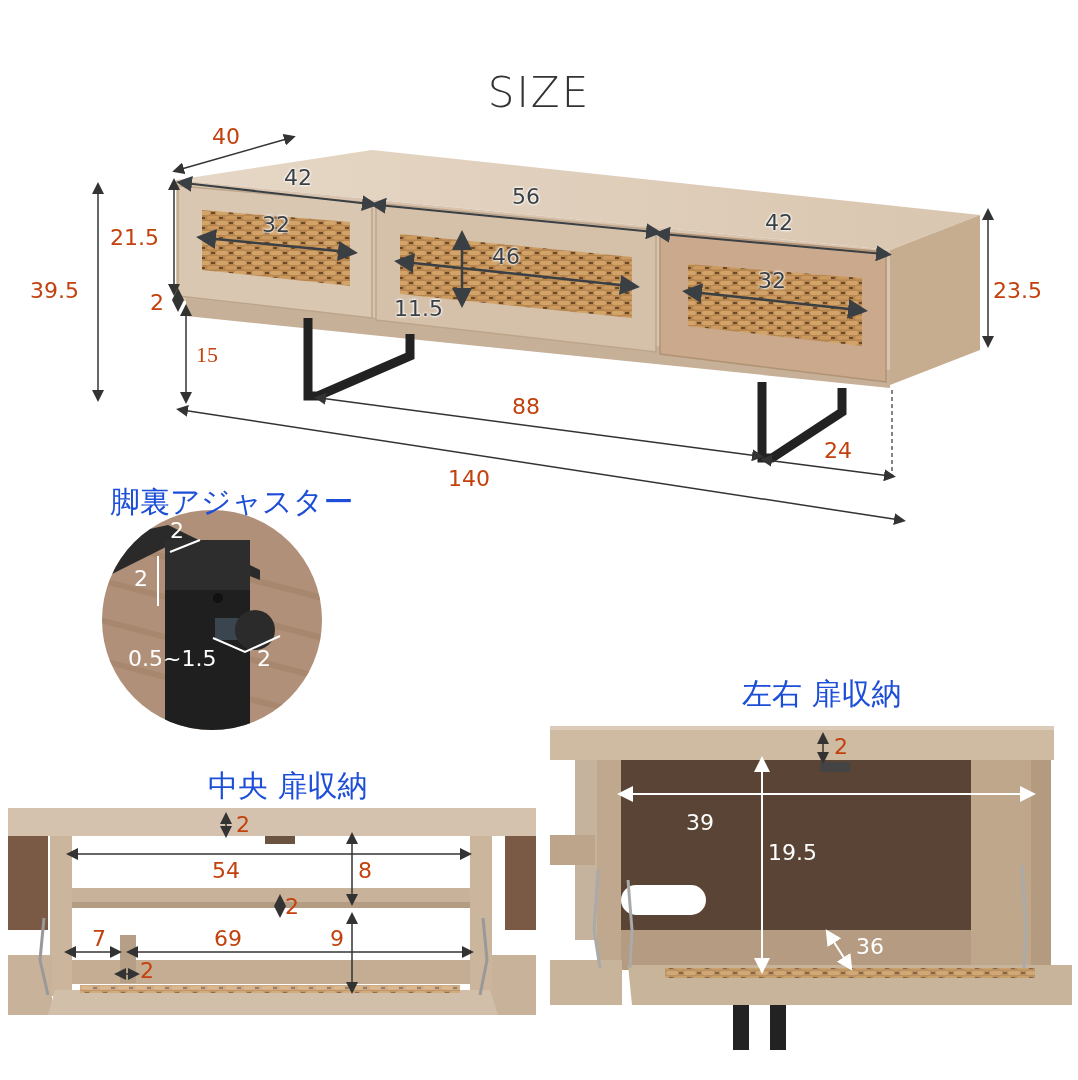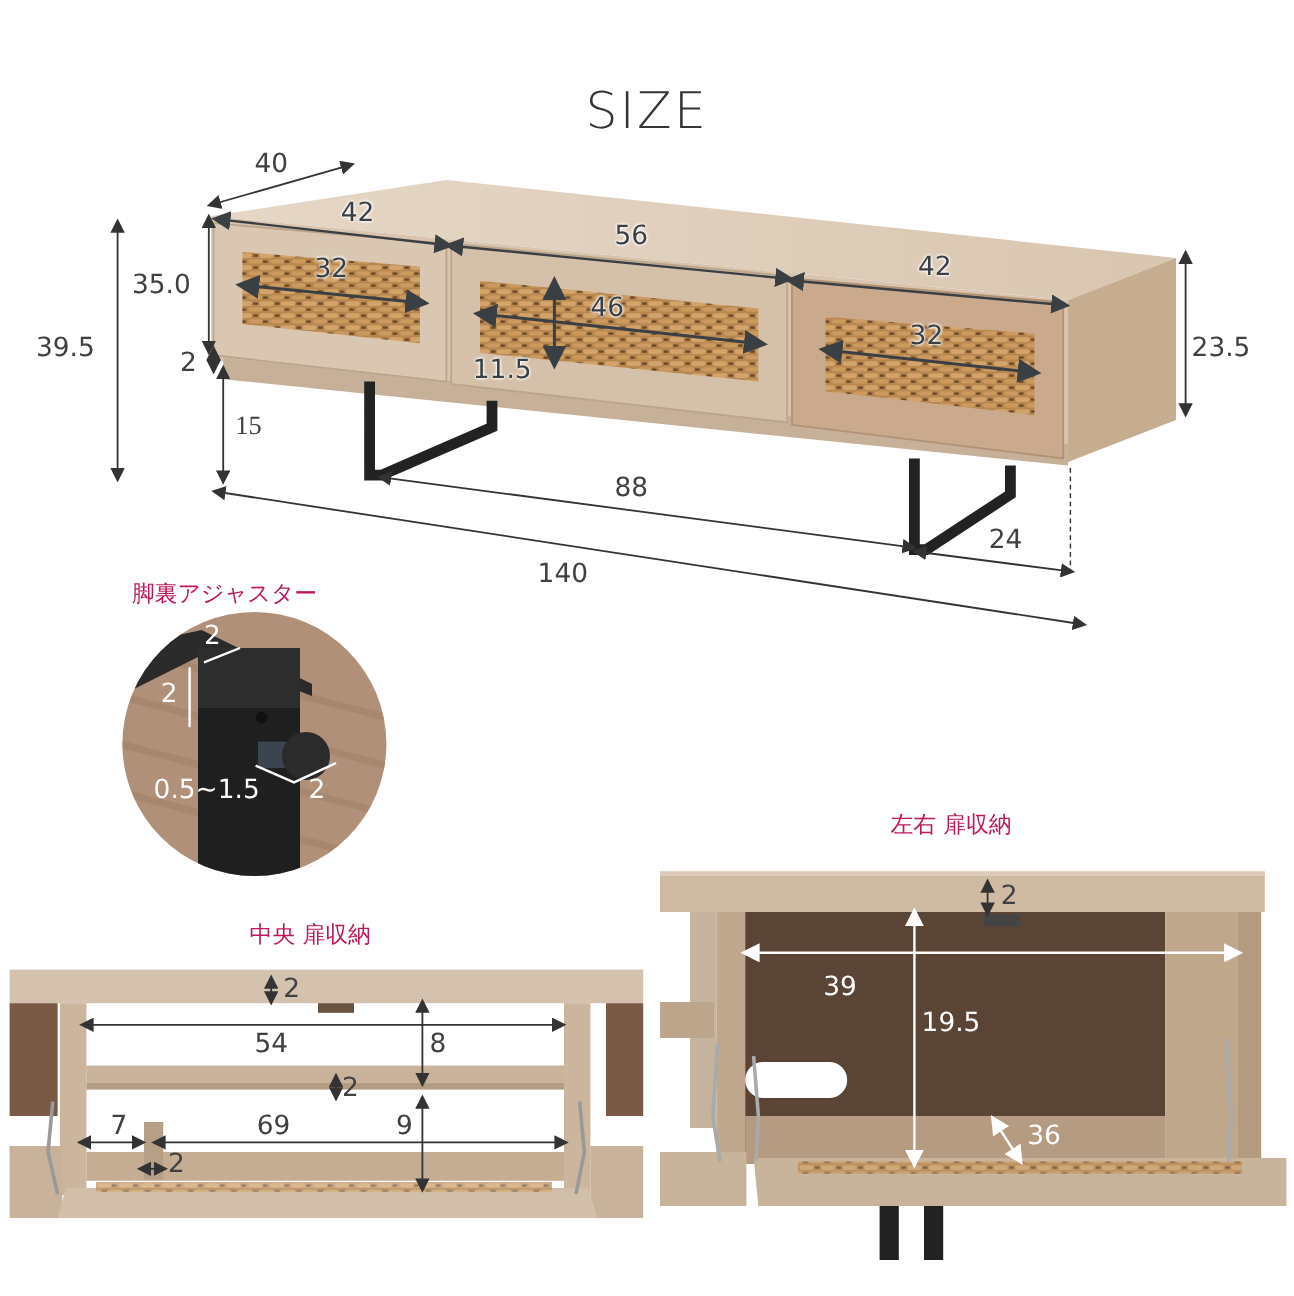--- a/index.html
+++ b/index.html
@@ -1,24 +1,24 @@
 <!DOCTYPE html>
 <html><head>
 <meta charset="utf-8">
 <style>
   html, body { margin:0; padding:0; background:#ffffff; }
   body { width:1078px; height:1080px; position:relative; overflow:hidden;
          font-family:"DejaVu Sans", "Liberation Sans", sans-serif; color:#333; }
   .abs { position:absolute; }
   .title { left:0; width:1078px; top:68px; text-align:center; font-size:42px; letter-spacing:2px; color:#333;
            font-family:"DejaVu Sans", sans-serif; font-weight:300; }
-  .dim { position:absolute; font-size:22px; color:#404040; line-height:1; white-space:nowrap; }
+  .dim { position:absolute; font-size:22px; color:#c2410c; line-height:1; white-space:nowrap; }
   .dim.w { color:#fff; }
   .dim.o { color:#3a3f44; text-shadow:0 0 3px #fff, 0 0 3px #fff, 0 0 2px #fff; }
-  .label-jp { position:absolute; font-size:19px; color:#be185d; white-space:nowrap; }
+  .label-jp { position:absolute; font-size:30px; color:#1d4ed8; white-space:nowrap; }
   svg { position:absolute; left:0; top:0; }
 </style>
 </head>
 <body>
 
 <div class="abs title">SIZE</div>
 
 <svg width="1078" height="1080">
   <defs>
     <pattern id="rattan" width="18" height="10" patternUnits="userSpaceOnUse">
@@ -156,21 +156,21 @@
 
 <span class="dim" style="left:212px;top:126px;">40</span>
 <span class="dim o" style="left:284px;top:167px;">42</span>
 <span class="dim o" style="left:512px;top:186px;">56</span>
 <span class="dim o" style="left:765px;top:212px;">42</span>
 <span class="dim o" style="left:262px;top:214px;">32</span>
 <span class="dim o" style="left:492px;top:246px;">46</span>
 <span class="dim o" style="left:394px;top:298px;">11.5</span>
 <span class="dim o" style="left:758px;top:270px;">32</span>
 <span class="dim" style="left:30px;top:280px;">39.5</span>
-<span class="dim" style="left:110px;top:227px;">35.0</span>
+<span class="dim" style="left:110px;top:227px;">21.5</span>
 <span class="dim" style="left:150px;top:292px;">2</span>
 <span class="dim" style="left:196px;top:344px;font-family:Liberation Serif, serif;">15</span>
 <span class="dim" style="left:993px;top:280px;">23.5</span>
 <span class="dim" style="left:512px;top:396px;">88</span>
 <span class="dim" style="left:824px;top:440px;">24</span>
 <span class="dim" style="left:448px;top:468px;">140</span>
 
 <span class="label-jp" style="left:110px;top:482px;">脚裏アジャスター</span>
 <span class="dim w" style="left:170px;top:520px;">2</span>
 <span class="dim w" style="left:134px;top:568px;">2</span>

